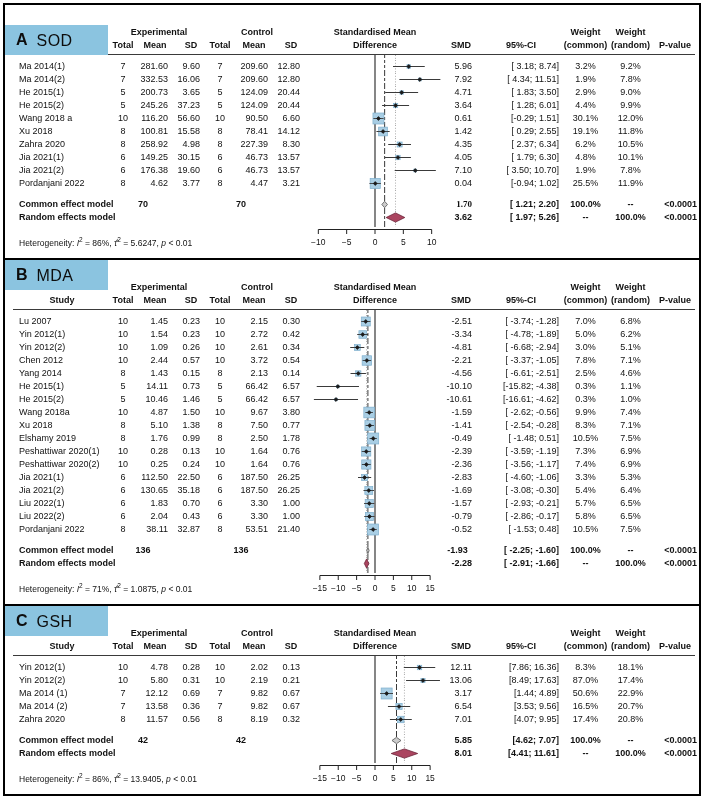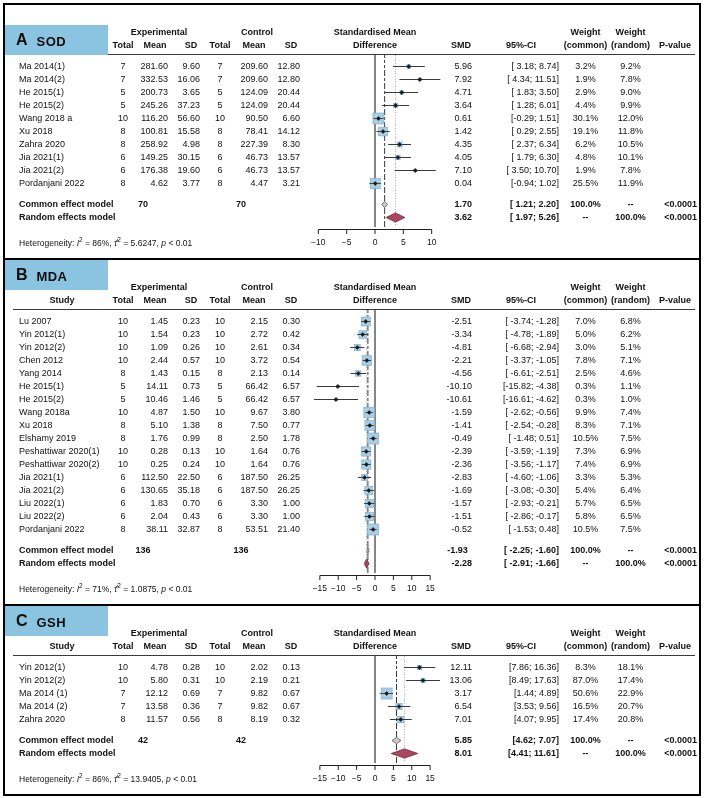--- a/index.html
+++ b/index.html
@@ -3,21 +3,21 @@
 <meta charset="utf-8">
 <style>
   html,body{margin:0;padding:0;background:#fff;}
   body{font-family:"Liberation Sans",sans-serif;color:#111;width:708px;}
   #figure{position:relative;width:698px;margin:3px;border:2px solid #000;background:#fff;box-sizing:border-box;}
   .panel{position:relative;box-sizing:border-box;padding:0 4px 7px 8px;background:#fff;}
   .panel + .panel{border-top:2px solid #000;}
   .panel-tag{position:absolute;top:0;left:0;width:103px;height:30px;box-sizing:border-box;
     display:flex;align-items:center;padding-left:11px;z-index:2;}
   .tag-letter{font-size:16px;font-weight:bold;color:#0d0d0d;}
-  .tag-title{font-size:13px;font-weight:bold;letter-spacing:.4px;margin-left:9px;padding-top:2px;color:#0d0d0d;}
+  .tag-title{font-size:16px;font-weight:normal;letter-spacing:.4px;margin-left:9px;padding-top:2px;color:#0d0d0d;}
   .row{display:grid;grid-template-columns:98px 24px 40px 32px 26px 42px 32px 136px 36px 84px 45px 45px 44px;
     align-items:center;font-size:9px;line-height:13px;height:13px;white-space:nowrap;}
   .hdr1{margin-top:20px;height:14px;}
   .hdr .cell, .hdr1 .cell{font-weight:bold;text-align:center;}
   .rule{border-top:1.5px solid #3a3a3a;margin-top:2px;height:0;}
   .cell{overflow:visible;}
   .c-study{text-align:left;padding-left:6px;}
   .c-num{text-align:right;padding-right:7px;}
   .c-total{text-align:center;}
   .c-ci{text-align:right;padding-right:4px;}
@@ -339,21 +339,21 @@
           <div class="cell c-total" style="grid-column: 2 / 4;">70</div>
           <div class="cell c-total" style="grid-column: 5 / 7;">70</div>
           <div class="cell c-plot" style="grid-column: 8 / 9;">
             <svg width="136" height="13">
               <line x1="77.63333333333333" y1="0" x2="77.63333333333333" y2="13" stroke="#222222" stroke-width="0.9" stroke-dasharray="3,2"></line>
               <line x1="88.51333333333334" y1="0" x2="88.51333333333334" y2="13" stroke="#a0a0a0" stroke-width="0.9" stroke-dasharray="1,1.8"></line>
               <line x1="68" y1="0" x2="68" y2="13" stroke="#222222" stroke-width="1.1"></line>
               <polygon points="74.85666666666667,6.5 77.63333333333333,3.3 80.46666666666667,6.5 77.63333333333333,9.7" fill="#cccccc" stroke="#555555" stroke-width="0.8"></polygon>
             </svg>
           </div>
-          <div class="cell c-num" style="grid-column: 9 / 10;">1.70</div>
+          <div class="cell c-num" style="grid-column: 9 / 10; font-family: Liberation Serif, serif;">1.70</div>
           <div class="cell c-ci">[ 1.21; 2.20]</div>
           <div class="cell c-w">100.0%</div>
           <div class="cell c-w">--</div>
           <div class="cell c-p">&lt;0.0001</div>
         </div>
         <div class="row bold">
           <div class="cell c-study" style="grid-column: 1 / 2;">Random effects model</div>
           <div class="cell c-plot" style="grid-column: 8 / 9;">
             <svg width="136" height="13">
               <line x1="77.63333333333333" y1="0" x2="77.63333333333333" y2="13" stroke="#222222" stroke-width="0.9" stroke-dasharray="3,2"></line>
@@ -820,21 +820,21 @@
             <svg width="136" height="13">
               <line x1="60.90594594594595" y1="0" x2="60.90594594594595" y2="13" stroke="#222222" stroke-width="0.9" stroke-dasharray="3,2"></line>
               <line x1="59.619459459459456" y1="0" x2="59.619459459459456" y2="13" stroke="#a0a0a0" stroke-width="0.9" stroke-dasharray="1,1.8"></line>
               <line x1="68" y1="0" x2="68" y2="13" stroke="#222222" stroke-width="1.1"></line>
               <line x1="57.48756756756757" y1="6.5" x2="67.37513513513512" y2="6.5" stroke="#3a3a3a" stroke-width="1"></line>
               <rect x="58.36200128846509" y="2.4122715587353643" width="8.175456882529271" height="8.175456882529271" fill="#a9cee4" stroke="#7fafcd" stroke-width="0.7"></rect>
               <line x1="57.48756756756757" y1="6.5" x2="67.37513513513512" y2="6.5" stroke="#3a3a3a" stroke-width="0.9"></line>
               <polygon points="60.54972972972973,6.5 62.449729729729725,4.6 64.34972972972973,6.5 62.449729729729725,8.4" fill="#1a1a1a" stroke="#1a1a1a" stroke-width="0.8"></polygon>
             </svg>
           </div>
-          <div class="cell c-num">-1.51</div>
+          <div class="cell c-num">-0.79</div>
           <div class="cell c-ci">[ -2.86; -0.17]</div>
           <div class="cell c-w">5.8%</div>
           <div class="cell c-w">6.5%</div>
           <div class="cell c-p"></div>
         </div>
         <div class="row">
           <div class="cell c-study">Pordanjani 2022</div>
           <div class="cell c-total">8</div>
           <div class="cell c-num">38.11</div>
           <div class="cell c-num">32.87</div>

